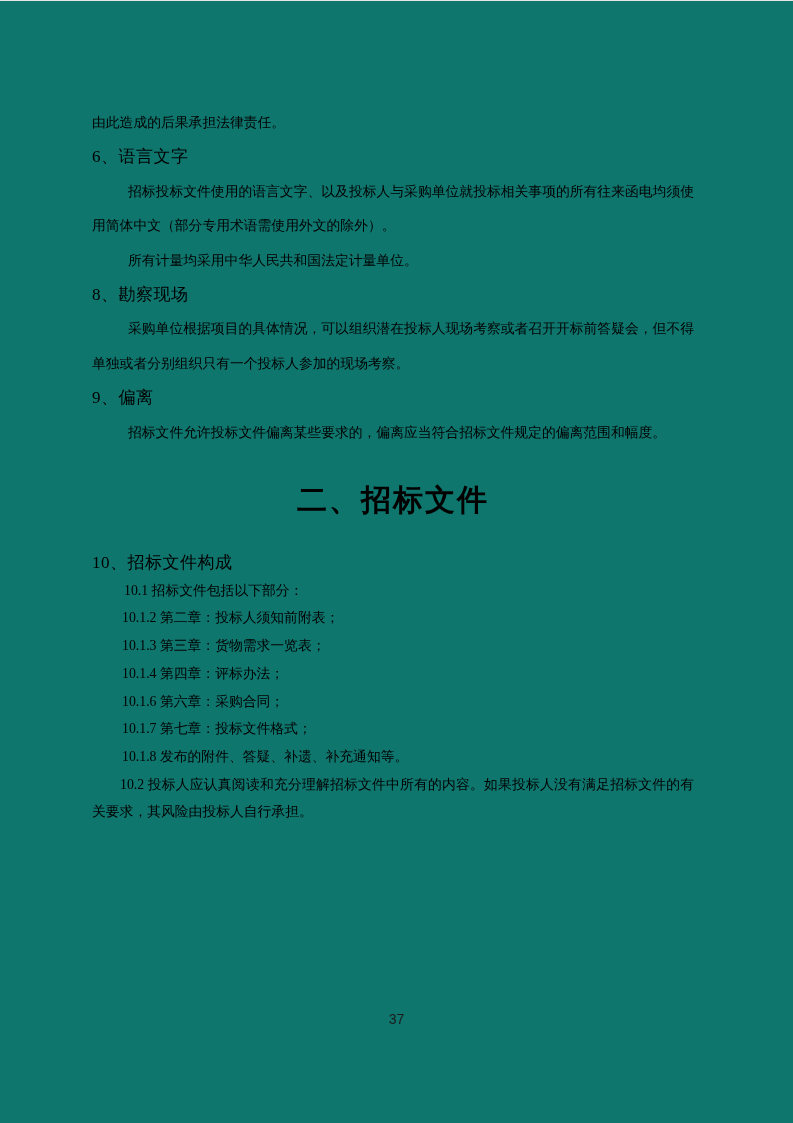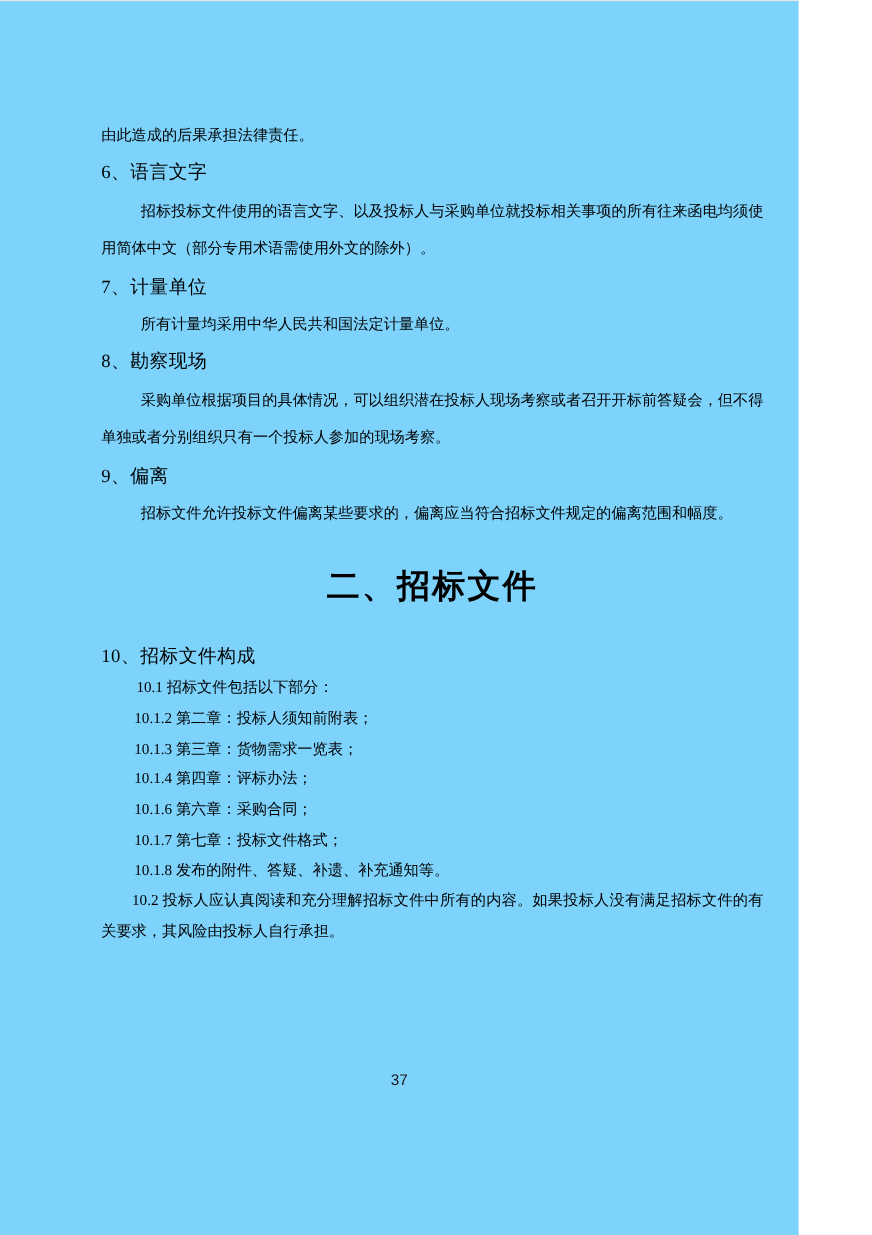--- a/index.html
+++ b/index.html
@@ -2,23 +2,23 @@
 <html><head>
 <meta charset="utf-8">
 <style>
   html, body {
     margin: 0;
     padding: 0;
     background: #ffffff;
   }
   .page {
     position: relative;
-    width: 726px;
+    width: 793px;
     height: 1123px;
-    background: #7dd3fc;
+    background: #0f766e;
     color: #000000;
     font-family: "Liberation Serif", "DejaVu Serif", serif;
     overflow: hidden;
     border-top: 1px solid #e6e6e6;
     box-sizing: border-box;
   }
   .content {
     position: absolute;
     left: 92px;
     top: 105px;
@@ -59,42 +59,41 @@
   .intro-10 { text-indent: 32px; }
   .item-10 { text-indent: 30px; }
   .para-10-2 {
     text-indent: 28px;
     text-align: justify;
   }
   .sec-11 { margin-top: 10px; }
   
   .page-number {
     position: absolute;
-    top: 972px;
+    top: 1010px;
     left: 0;
     width: 100%;
     text-align: center;
     font-size: 14px;
     font-family: "Liberation Sans", "DejaVu Sans", sans-serif;
     color: #1a1a1a;
   }
 </style>
 </head>
 <body>
 
 <div class="page">
   <div class="content">
 
     <div class="part1">
       <p class="cont-para">由此造成的后果承担法律责任。</p>
 
       <p class="sec-heading">6、语言文字</p>
       <p class="body-para">招标投标文件使用的语言文字、以及投标人与采购单位就投标相关事项的所有往来函电均须使用简体中文（部分专用术语需使用外文的除外）。</p>
 
-      <p class="sec-heading">7、计量单位</p>
       <p class="body-para">所有计量均采用中华人民共和国法定计量单位。</p>
 
       <p class="sec-heading">8、勘察现场</p>
       <p class="body-para">采购单位根据项目的具体情况，可以组织潜在投标人现场考察或者召开开标前答疑会，但不得单独或者分别组织只有一个投标人参加的现场考察。</p>
 
       <p class="sec-heading">9、偏离</p>
       <p class="body-para">招标文件允许投标文件偏离某些要求的，偏离应当符合招标文件规定的偏离范围和幅度。</p>
     </div>
 
     <h1 class="chapter-title">二、招标文件</h1>

